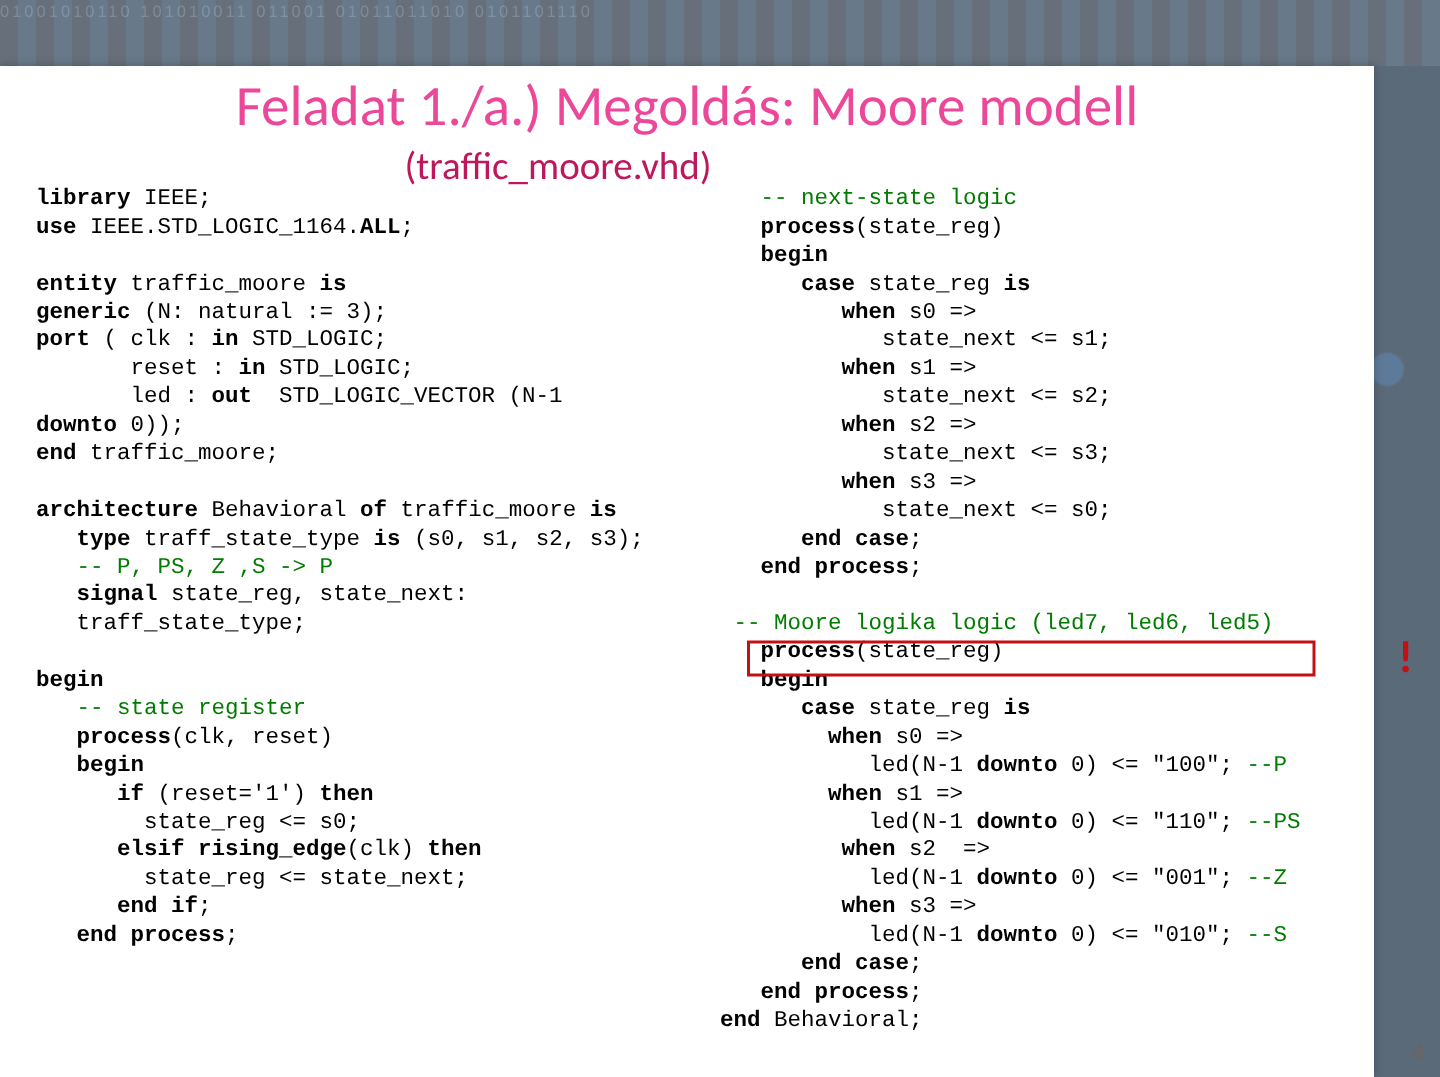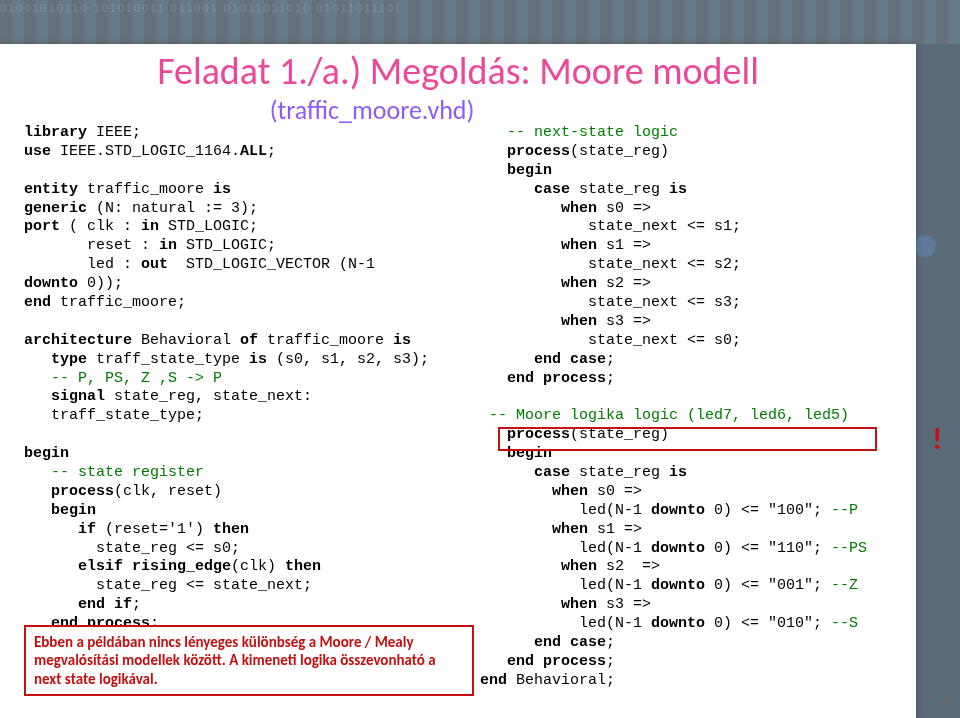--- a/index.html
+++ b/index.html
@@ -49,21 +49,21 @@
     font-family: Calibri, "Segoe UI", Arial, sans-serif;
     font-size: 38px;
     color: #ec4899;
   }
   .subtitle {
     position: absolute;
     top: 94px; left: 0; width: 744px;
     text-align: center;
     font-family: Calibri, "Segoe UI", Arial, sans-serif;
     font-size: 26px;
-    color: #8b5cf6;
+    color: #be185d;
   }
   .cols {
     position: absolute;
     top: 124px; left: 24px; right: 24px; bottom: 6px;
     display: flex;
   }
   .col {
     flex: 1 1 0;
     font-family: "Courier New", monospace;
     font-size: 15px;
@@ -142,21 +142,20 @@
 <span class="kw">begin</span>
 <span class="cm">   -- state register</span>
 <span>   </span><span class="kw">process</span><span>(clk, reset)</span>
 <span>   </span><span class="kw">begin</span>
 <span>      </span><span class="kw">if</span><span> (reset='1') </span><span class="kw">then</span>
 <span>        state_reg &lt;= s0;</span>
 <span>      </span><span class="kw">elsif rising_edge</span><span>(clk) </span><span class="kw">then</span>
 <span>        state_reg &lt;= state_next;</span>
 <span>      </span><span class="kw">end if</span><span>;</span>
 <span>   </span><span class="kw">end process</span><span>;</span>
-<div class="callout"><b>Ebben a példában nincs lényeges különbség a Moore / Mealy megvalósítási modellek között. A kimeneti logika összevonható a next state logikával.</b></div>
   </div>
 
   <div class="col"><span class="cm">   -- next-state logic</span>
 <span>   </span><span class="kw">process</span><span>(state_reg)</span>
 <span>   </span><span class="kw">begin</span>
 <span>      </span><span class="kw">case</span><span> state_reg </span><span class="kw">is</span>
 <span>         </span><span class="kw">when</span><span> s0 =&gt;</span>
 <span>            state_next &lt;= s1;</span>
 <span>         </span><span class="kw">when</span><span> s1 =&gt;</span>
 <span>            state_next &lt;= s2;</span>

